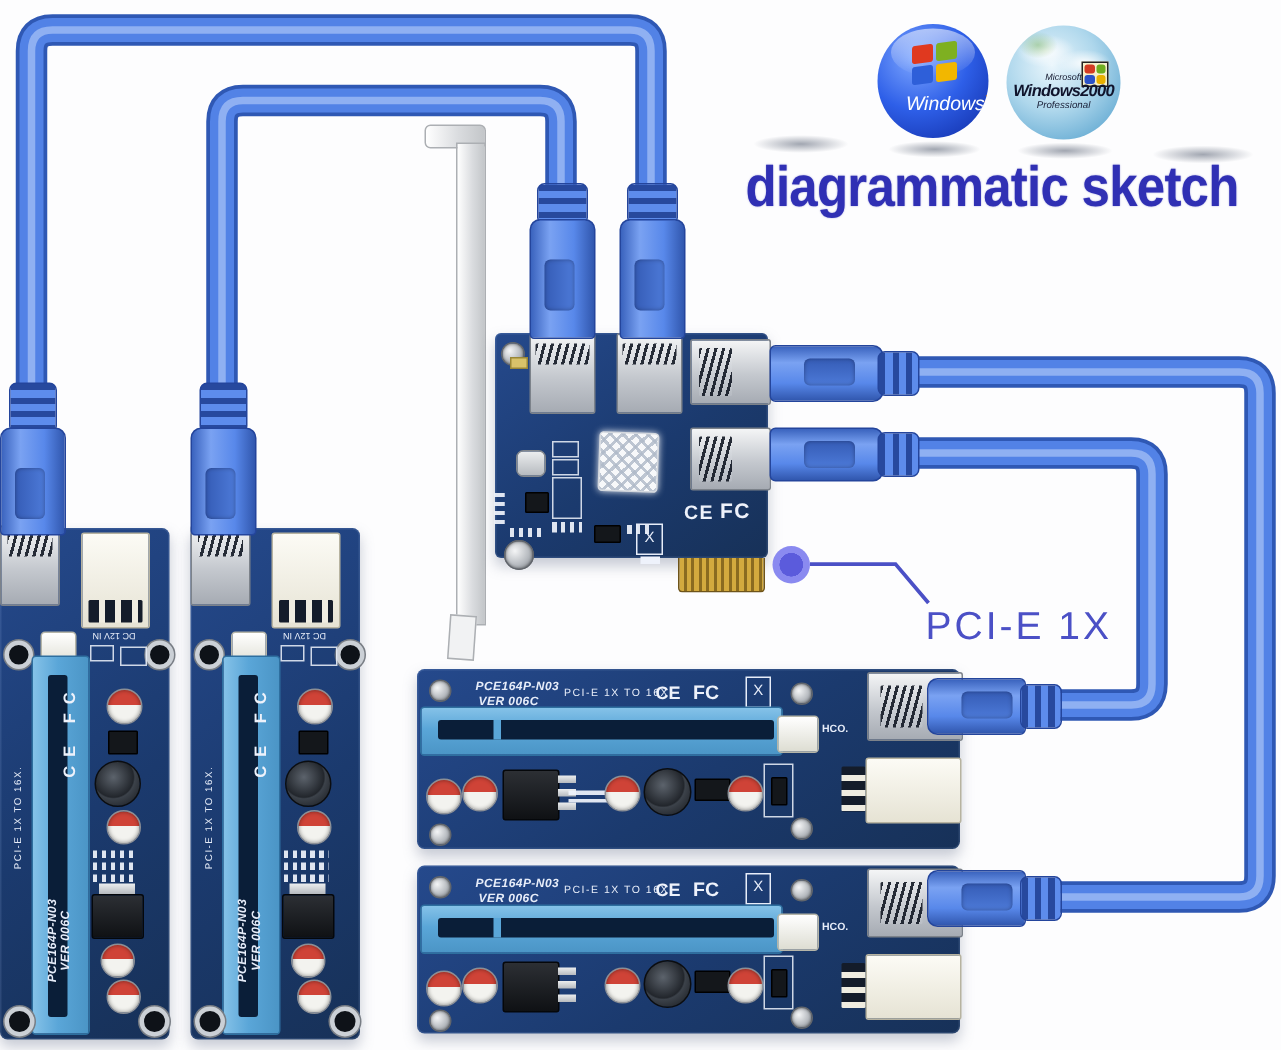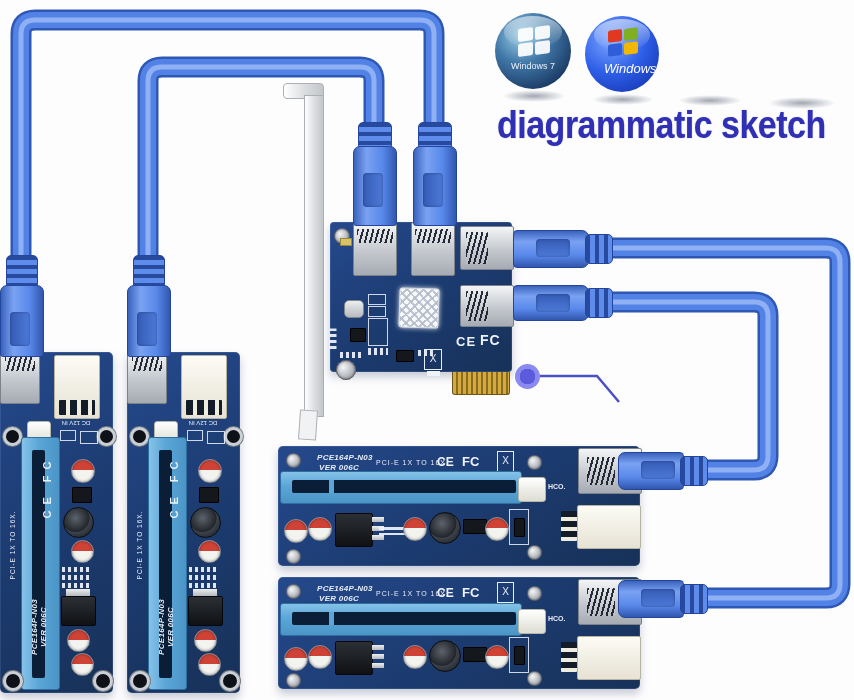--- a/index.html
+++ b/index.html
@@ -255,20 +255,21 @@
       <div class="emboss"></div>
     </div>
   <div class="abs ribsH" style="left:585px;top:234px;width:26px;height:28px;"></div>
   <div class="abs plugH" style="left:513px;top:285px;width:74px;height:34px;border-radius:4px 7px 7px 4px;">
       <div class="emboss"></div>
     </div>
   <div class="abs ribsH" style="left:585px;top:288px;width:26px;height:28px;"></div>
 
   <div class="abs" style="left:515px;top:364px;width:25px;height:25px;border-radius:50%;
        background:radial-gradient(circle,#5b5bdc 0 44%,#8a8af0 45% 72%,rgba(138,138,240,.2) 73% 100%);"></div>
+  <div class="abs callout-label" style="left:617px;top:402px;">PCI-E 1X</div>
 
   <div class="abs pcb" style="left:278px;top:446px;width:362px;height:120px;">
     <div class="abs screw" style="left:8px;top:7px;width:13px;height:13px;"></div>
     <div class="abs screw" style="left:249px;top:9px;width:13px;height:13px;"></div>
     <div class="abs screw" style="left:8px;top:103px;width:13px;height:13px;"></div>
     <div class="abs screw" style="left:249px;top:99px;width:13px;height:13px;"></div>
     <div class="abs silktext model-line" style="left:39px;top:7px;">PCE164P-N03</div>
     <div class="abs silktext model-line" style="left:41px;top:17px;">VER 006C</div>
     <div class="abs silktext" style="left:98px;top:13px;font-size:7px;letter-spacing:1px;">PCI-E 1X TO 16X.</div>
     <div class="abs cert" style="left:159px;top:9px;font-size:12px;">CE</div>
@@ -342,44 +343,49 @@
   </div>
   <div class="abs pinblock-v" style="left:561px;top:642px;width:16px;height:30px;"></div>
   <div class="abs molex" style="left:577px;top:636px;width:62px;height:42px;"></div>
 
   <div class="abs plugH" style="left:618px;top:580px;width:64px;height:36px;">
       <div class="emboss"></div>
     </div>
   <div class="abs ribsH" style="left:680px;top:584px;width:26px;height:28px;"></div>
 
   <div class="abs sphere-shadow" style="left:502px;top:90px;width:64px;height:12px;"></div>
-  <div class="abs sphere" style="left:495px;top:13px;width:76px;height:76px;
-       background:radial-gradient(circle at 35% 30%,#9fd0e8 0%,#4178a8 38%,#1b3b66 78%,#0e2540 100%);">
-    <div class="gloss"></div>
-    <div class="abs flag" style="left:23px;top:14px;width:32px;height:28px;">
-      <div style="background:rgba(255,255,255,.92);"></div>
-      <div style="background:rgba(255,255,255,.92);"></div>
-      <div style="background:rgba(255,255,255,.92);"></div>
-      <div style="background:rgba(255,255,255,.92);"></div>
-    </div>
-    <div class="abs" style="left:0;top:48px;width:76px;text-align:center;color:#eaf2fa;font-size:9px;">Windows 7</div>
-  </div>
 
   <div class="abs sphere-shadow" style="left:592px;top:94px;width:62px;height:11px;"></div>
   <div class="abs sphere" style="left:585px;top:16px;width:74px;height:76px;
        background:radial-gradient(circle at 35% 30%,#7fa8ff 0%,#2e5fe8 48%,#1636b2 88%);">
     <div class="gloss"></div>
     <div class="abs flag" style="left:23px;top:13px;width:30px;height:26px;">
       <div style="background:#e0391f;"></div>
       <div style="background:#7eb021;"></div>
       <div style="background:#2e5fd9;"></div>
       <div style="background:#f2b700;"></div>
     </div>
     <div class="abs" style="left:13px;top:44px;width:74px;text-align:center;color:#ffffff;font-size:13px;font-weight:normal;font-style:italic;"><span>Windows</span><span style="color:#ff8a00;font-size:9px;vertical-align:super;">xp</span></div>
   </div>
 
   <div class="abs sphere-shadow" style="left:678px;top:95px;width:64px;height:11px;"></div>
+  <div class="abs sphere" style="left:671px;top:17px;width:76px;height:76px;
+       background:radial-gradient(circle at 40% 35%,#eaf6fc 0%,#aed7ec 45%,#64aad2 85%,#4f94c0 100%);">
+    <div class="cloud" style="left:6px;top:6px;width:40px;height:22px;"></div>
+    <div class="cloud" style="left:34px;top:16px;width:36px;height:18px;"></div>
+    <div class="abs" style="left:8px;top:4px;width:26px;height:18px;border-radius:50%;
+         background:radial-gradient(ellipse,rgba(122,180,110,.55),rgba(122,180,110,0) 70%);"></div>
+    <div class="abs flag" style="left:50px;top:24px;width:14px;height:13px;border:1px solid #222;background:#f5efc8;gap:1px;padding:1px;transform:none;">
+      <div style="background:#d33b22;"></div>
+      <div style="background:#6fae1f;"></div>
+      <div style="background:#2a52c8;"></div>
+      <div style="background:#e8b000;"></div>
+    </div>
+    <div class="abs" style="left:0;top:32px;width:76px;text-align:center;color:#14182e;font-size:6px;font-style:italic;">Microsoft</div>
+    <div class="abs" style="left:0;top:38px;width:76px;text-align:center;color:#10142c;font-size:11px;font-weight:bold;font-style:italic;letter-spacing:-.5px;">Windows2000</div>
+    <div class="abs" style="left:0;top:50px;width:76px;text-align:center;color:#1a2038;font-size:6.5px;font-style:italic;">Professional</div>
+  </div>
 
   <div class="abs sphere-shadow" style="left:768px;top:97px;width:68px;height:12px;"></div>
 
   <div class="abs title" style="left:497px;top:106px;">diagrammatic sketch</div>
 
 </div>
 
 </body></html>

